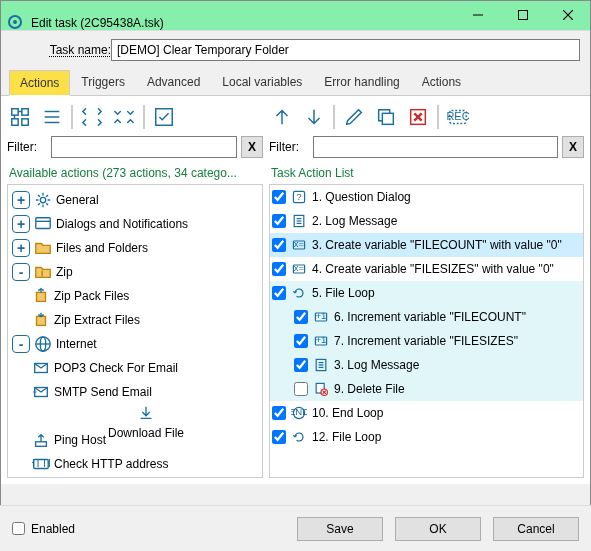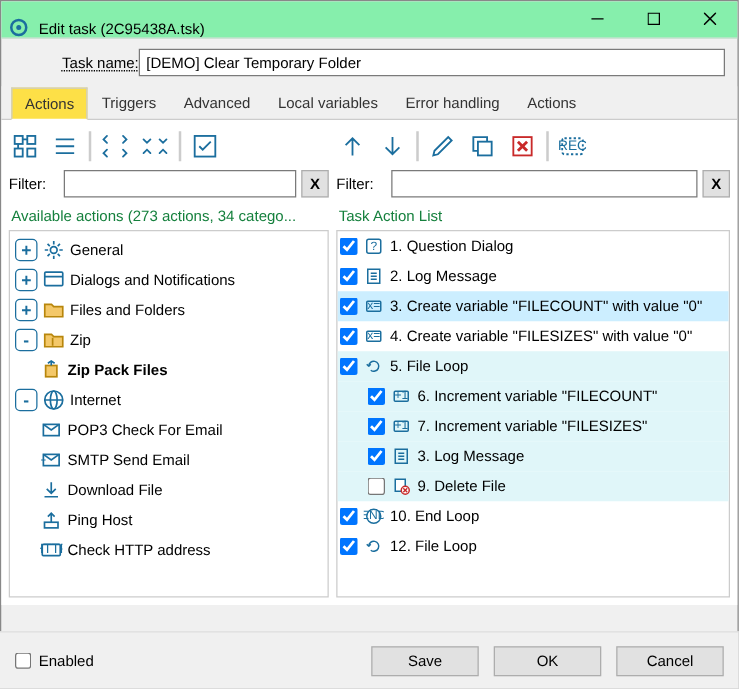--- a/index.html
+++ b/index.html
@@ -197,30 +197,40 @@
           <div class="tree-row" style="padding-left: 2px;">
             <div class="tree-toggle">-</div>
             <div class="tree-icon">
               <svg viewBox="0 0 20 20">
                 <path d="M2 5h6l2 2h8v9H2z" fill="#f4c869" stroke="#b8860b"></path>
                 <line x1="9" y1="8" x2="9" y2="15" stroke="#b8860b"></line>
               </svg>
             </div>
             <span class="tree-label">Zip</span>
           </div>
-          <div class="tree-row" style="padding-left: 22px; font-weight: bold;">
+          <div class="tree-row" style="padding-left: 22px;">
             <div class="tree-icon">
               <svg viewBox="0 0 20 20">
                 <rect x="5" y="6" width="10" height="10" fill="#f4c869" stroke="#b8860b"></rect>
                 <path d="M10 2v4" stroke="#1b6e9e"></path>
                 <path d="M7 4l3-2 3 2" stroke="#1b6e9e"></path>
               </svg>
             </div>
             <span class="tree-label">Zip Pack Files</span>
           </div>
+          <div class="tree-row" style="padding-left: 22px;">
+            <div class="tree-icon">
+              <svg viewBox="0 0 20 20">
+                <rect x="5" y="6" width="10" height="10" fill="#f4c869" stroke="#b8860b"></rect>
+                <path d="M10 6V2" stroke="#1b6e9e"></path>
+                <path d="M7 4l3 2 3-2" stroke="#1b6e9e"></path>
+              </svg>
+            </div>
+            <span class="tree-label">Zip Extract Files</span>
+          </div>
           <div class="tree-row" style="padding-left: 2px;">
             <div class="tree-toggle">-</div>
             <div class="tree-icon">
               <svg viewBox="0 0 20 20">
                 <circle cx="10" cy="10" r="8"></circle>
                 <ellipse cx="10" cy="10" rx="3" ry="8"></ellipse>
                 <line x1="2" y1="10" x2="18" y2="10"></line>
               </svg>
             </div>
             <span class="tree-label">Internet</span>
@@ -237,21 +247,21 @@
           <div class="tree-row" style="padding-left: 22px;">
             <div class="tree-icon">
               <svg viewBox="0 0 20 20">
                 <rect x="3" y="5" width="14" height="10"></rect>
                 <path d="M3 5l7 5 7-5"></path>
                 <path d="M1 10h4" stroke-width="1"></path>
               </svg>
             </div>
             <span class="tree-label">SMTP Send Email</span>
           </div>
-          <div class="tree-row" style="padding-left: 22px;">
+          <div class="tree-row" style="padding-left: 22px; flex-direction: column;">
             <div class="tree-icon">
               <svg viewBox="0 0 20 20">
                 <path d="M10 3v9M6 9l4 4 4-4M4 16h12"></path>
               </svg>
             </div>
             <span class="tree-label">Download File</span>
           </div>
           <div class="tree-row" style="padding-left: 22px;">
             <div class="tree-icon">
               <svg viewBox="0 0 20 20">

